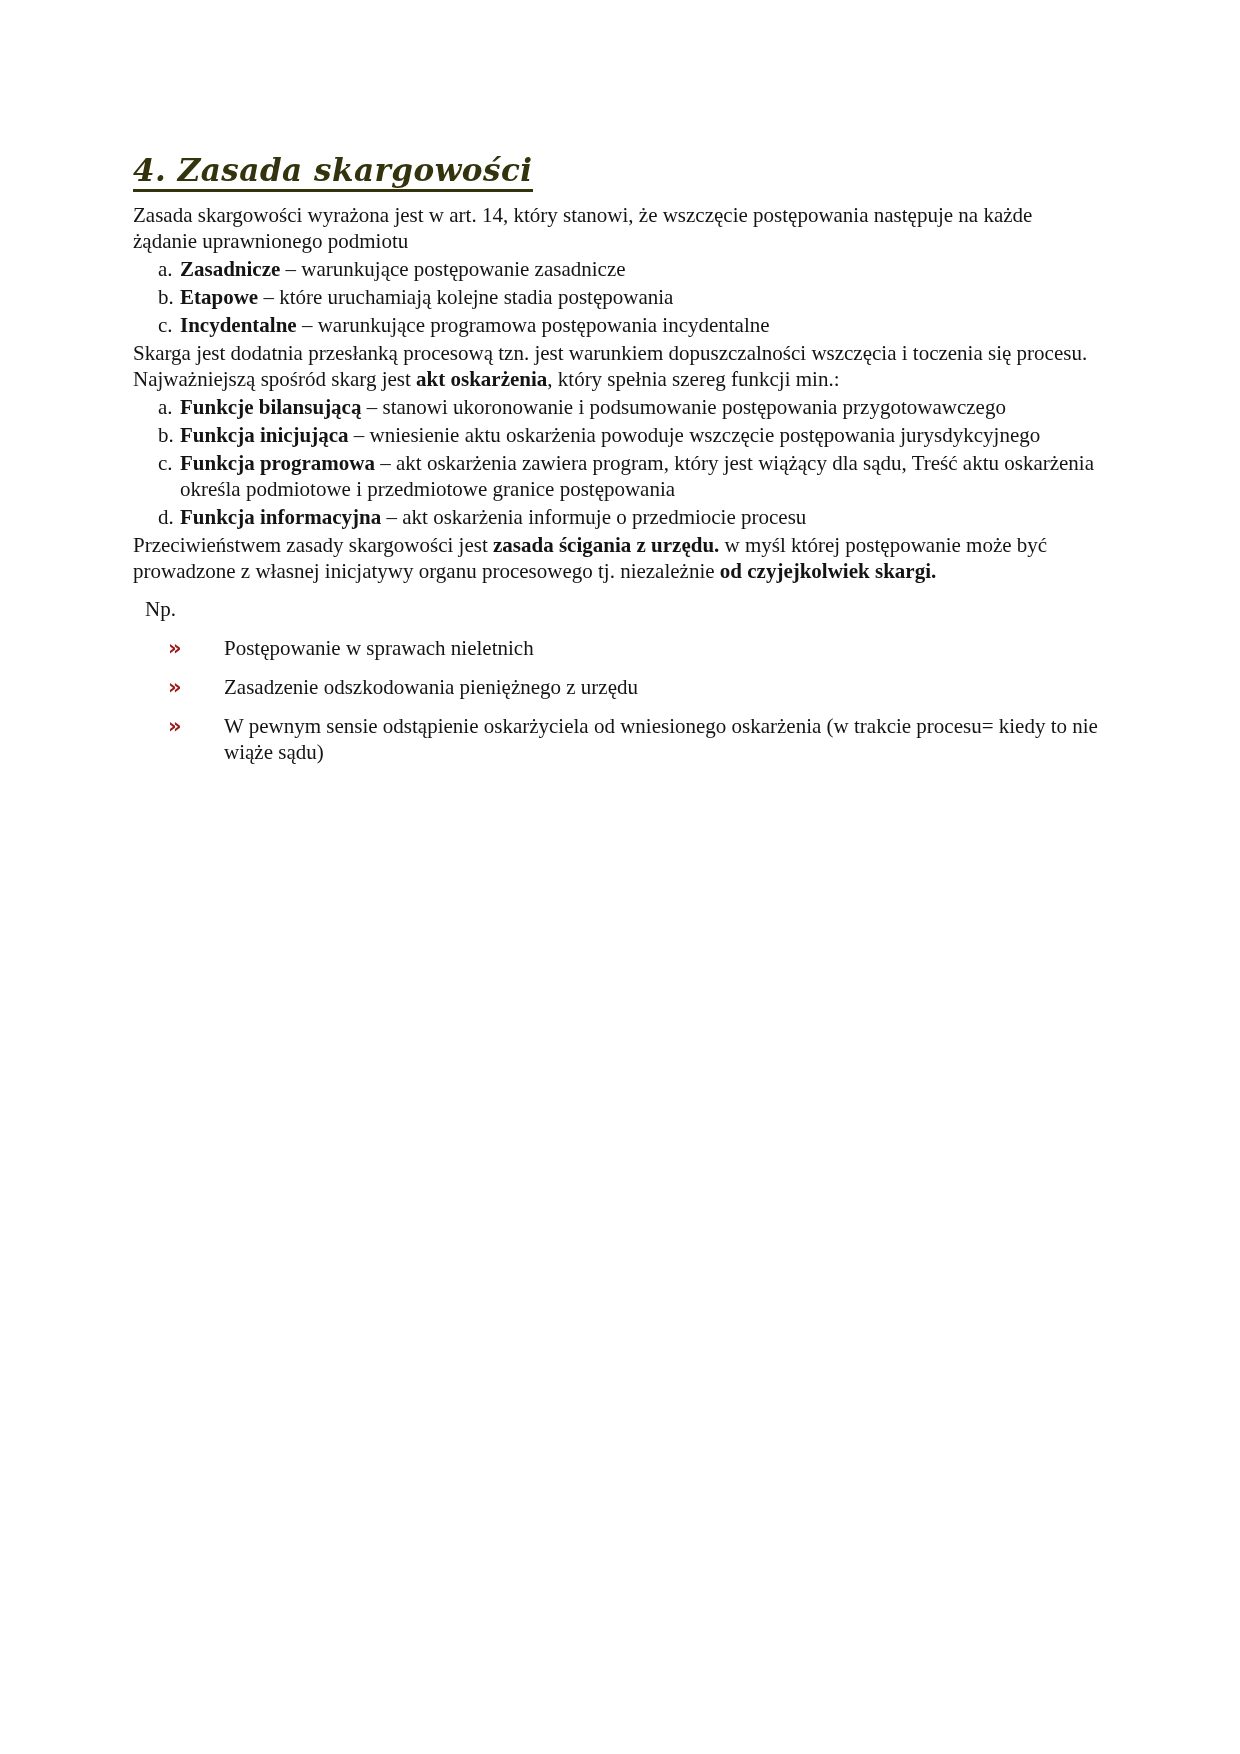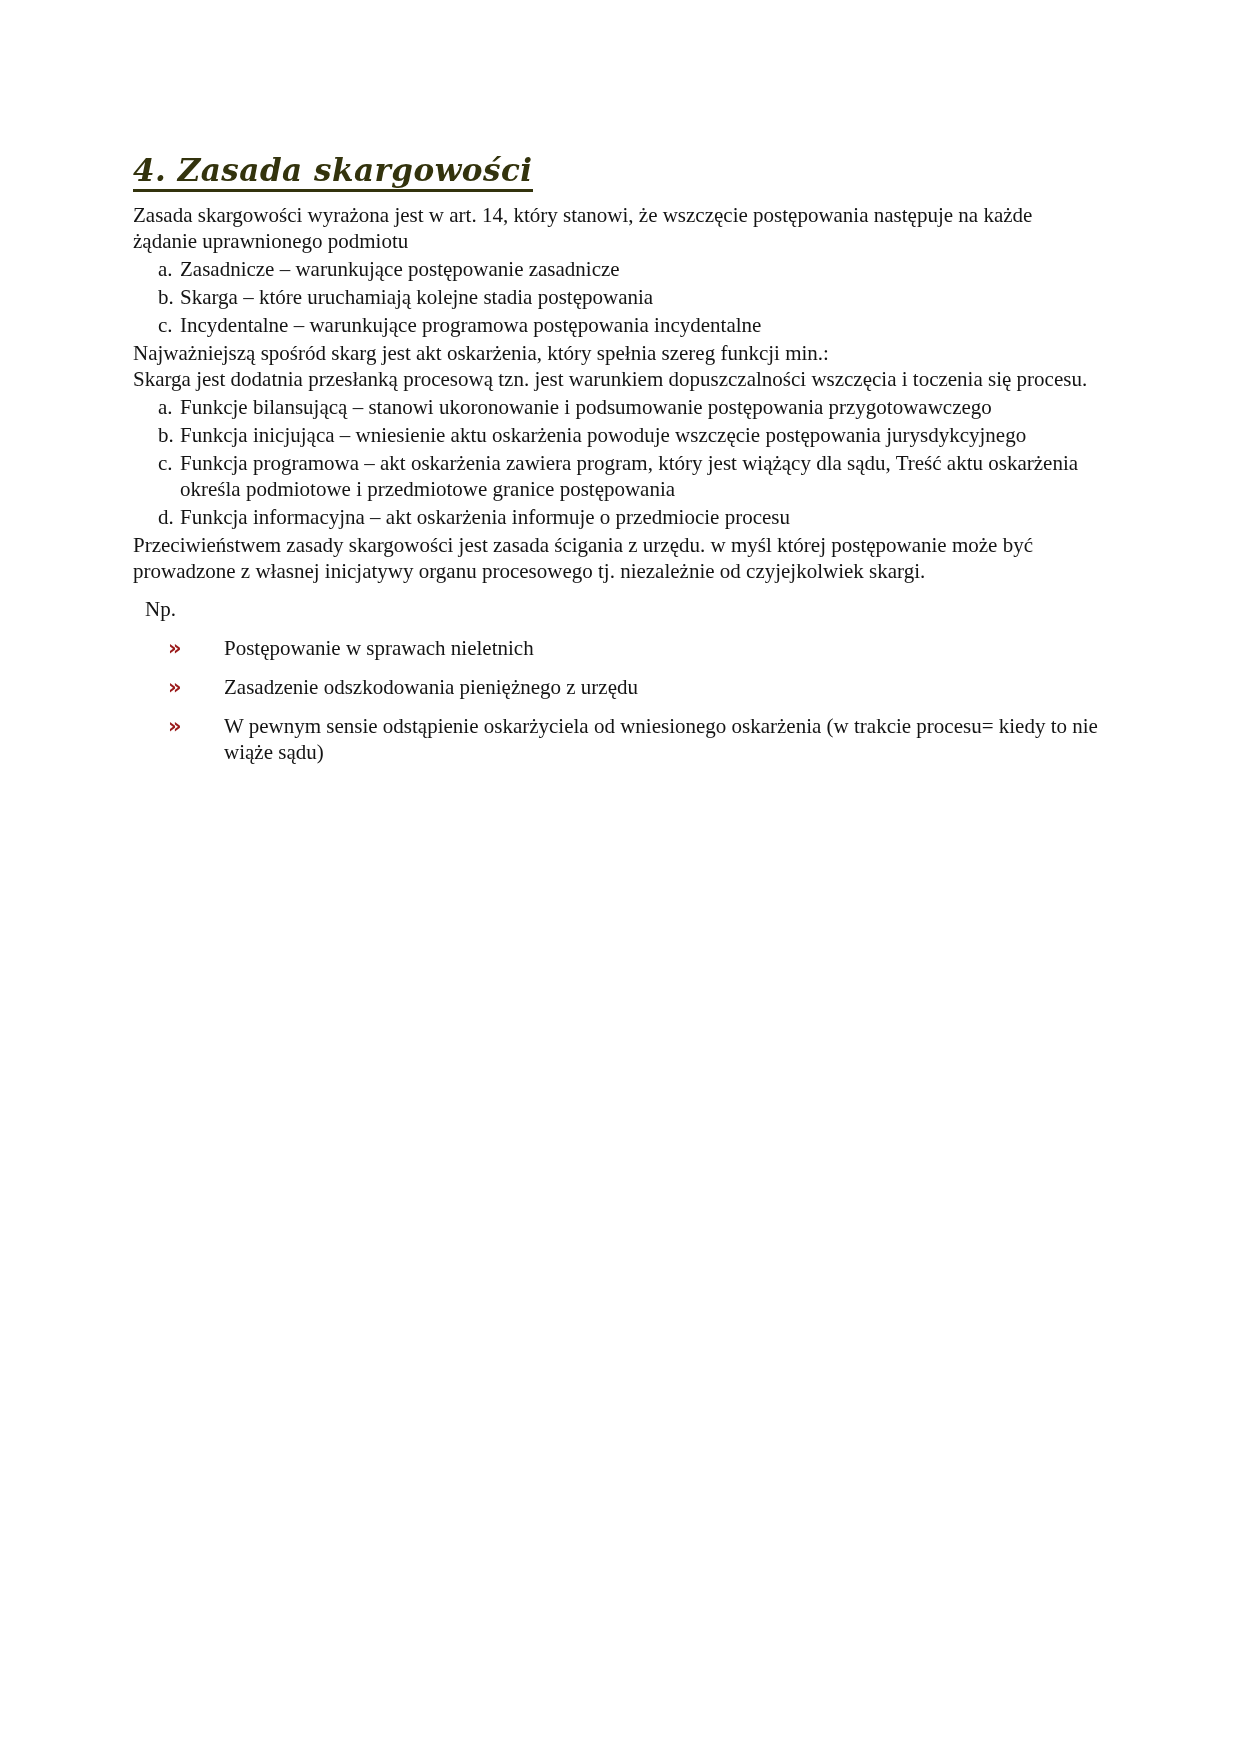--- a/index.html
+++ b/index.html
@@ -27,21 +27,21 @@
     font-weight: bold;
     font-size: 31px;
     line-height: 36px;
     letter-spacing: 0.5px;
     color: #33330d;
     border-bottom: 3px solid #33330d;
     padding-bottom: 1px;
     margin: 0 0 10px 0;
   }
   p { margin: 0; }
-  b { font-weight: normal; }
+  b { font-weight: bold; }
   .alpha-list { margin: 0; padding: 0; }
   .alpha-item { display: flex; margin: 2px 0; }
   .alpha-item .marker { flex: none; width: 22px; margin-left: 25px; }
   .alpha-item .itext { flex: 1; }
   .examples-label { margin: 12px; }
   .bullet-list { margin: 0; padding: 0; }
   .bullet-item { display: flex; margin-top: 13px; }
   .bullet-item .bmark {
     flex: none;
     width: 24px;
@@ -66,34 +66,34 @@
     </p>
 
 
     <div class="alpha-list">
       <div class="alpha-item">
         <span class="marker">a.</span>
         <span class="itext"><b>Zasadnicze</b><span> – warunkujące postępowanie zasadnicze</span></span>
       </div>
       <div class="alpha-item">
         <span class="marker">b.</span>
-        <span class="itext"><b>Skarga</b><span> – które uruchamiają kolejne stadia postępowania</span></span>
+        <span class="itext"><b>Etapowe</b><span> – które uruchamiają kolejne stadia postępowania</span></span>
       </div>
       <div class="alpha-item">
         <span class="marker">c.</span>
         <span class="itext"><b>Incydentalne</b><span> – warunkujące programowa postępowania incydentalne</span></span>
       </div>
     </div>
 
     <p>
-      <span>Najważniejszą spośród skarg jest </span><b>akt oskarżenia</b><span>, który spełnia szereg funkcji min.:</span>
+      <span>Skarga jest dodatnia przesłanką procesową tzn. jest warunkiem dopuszczalności wszczęcia i toczenia się procesu.</span>
     </p>
 
     <p>
-      <span>Skarga jest dodatnia przesłanką procesową tzn. jest warunkiem dopuszczalności wszczęcia i toczenia się procesu.</span>
+      <span>Najważniejszą spośród skarg jest </span><b>akt oskarżenia</b><span>, który spełnia szereg funkcji min.:</span>
     </p>
 
     <div class="alpha-list">
       <div class="alpha-item">
         <span class="marker">a.</span>
         <span class="itext"><b>Funkcje bilansującą</b><span> – stanowi ukoronowanie i podsumowanie postępowania przygotowawczego</span></span>
       </div>
       <div class="alpha-item">
         <span class="marker">b.</span>
         <span class="itext"><b>Funkcja inicjująca</b><span> – wniesienie aktu oskarżenia powoduje wszczęcie postępowania jurysdykcyjnego</span></span>

